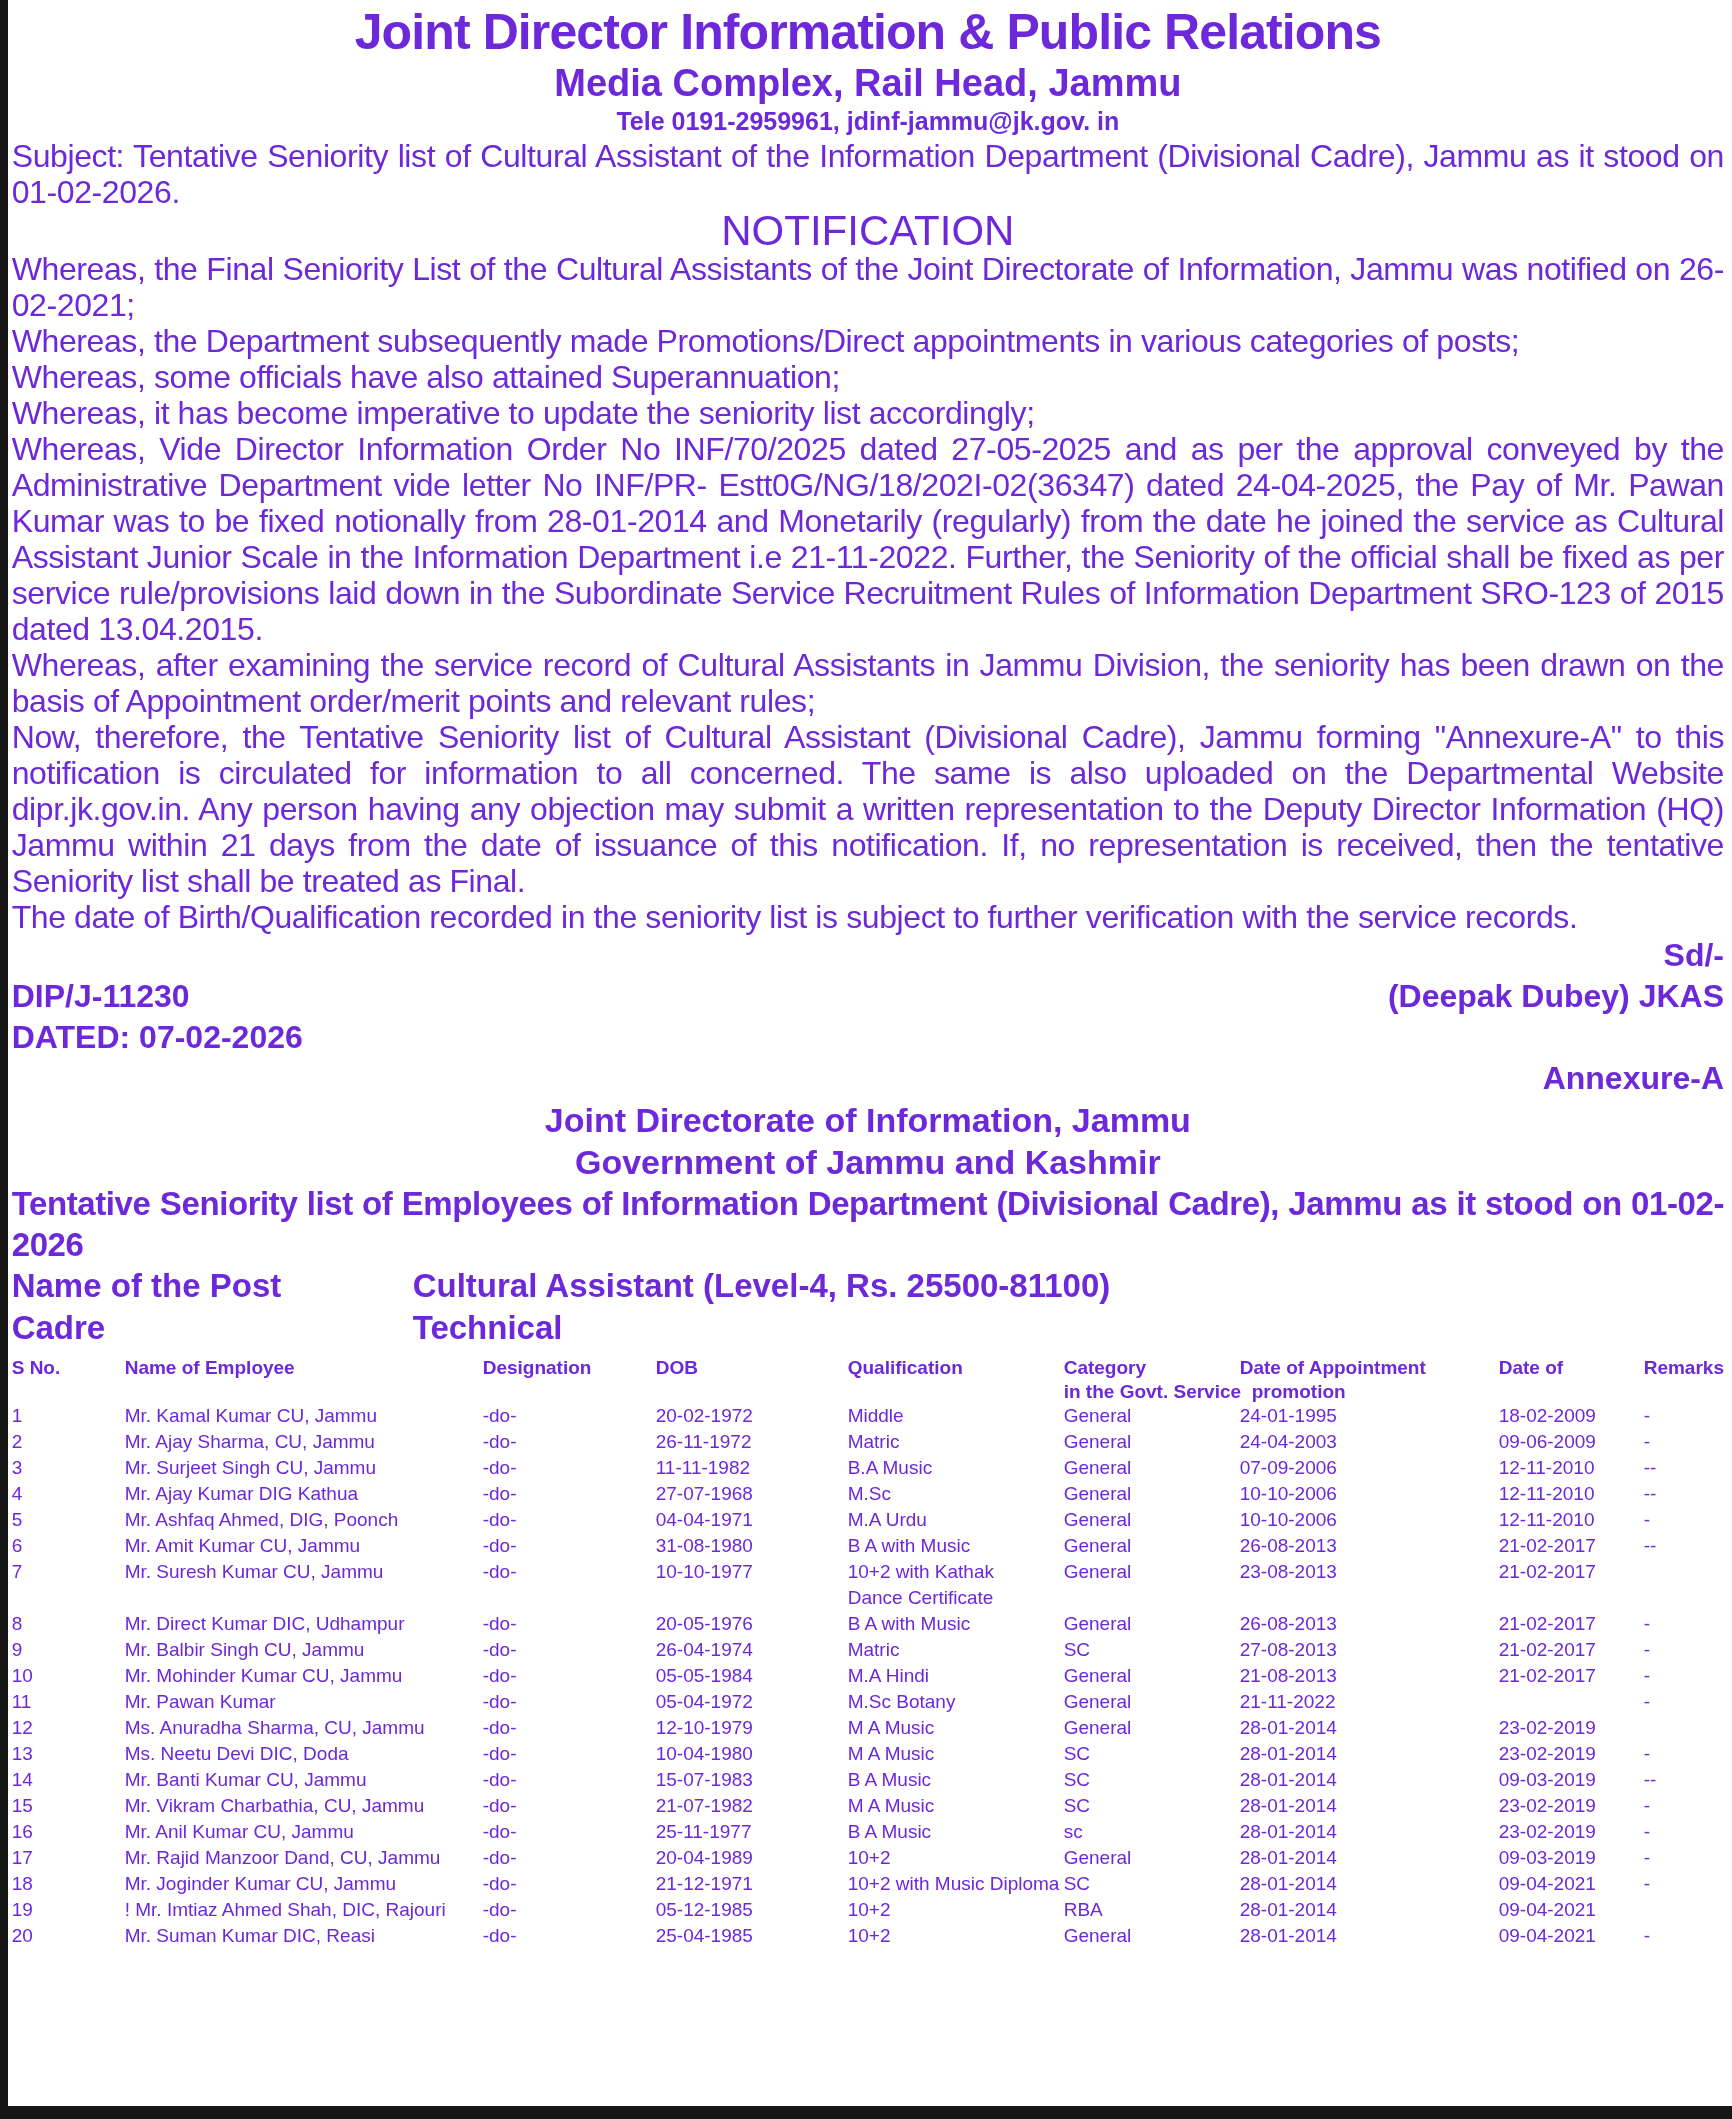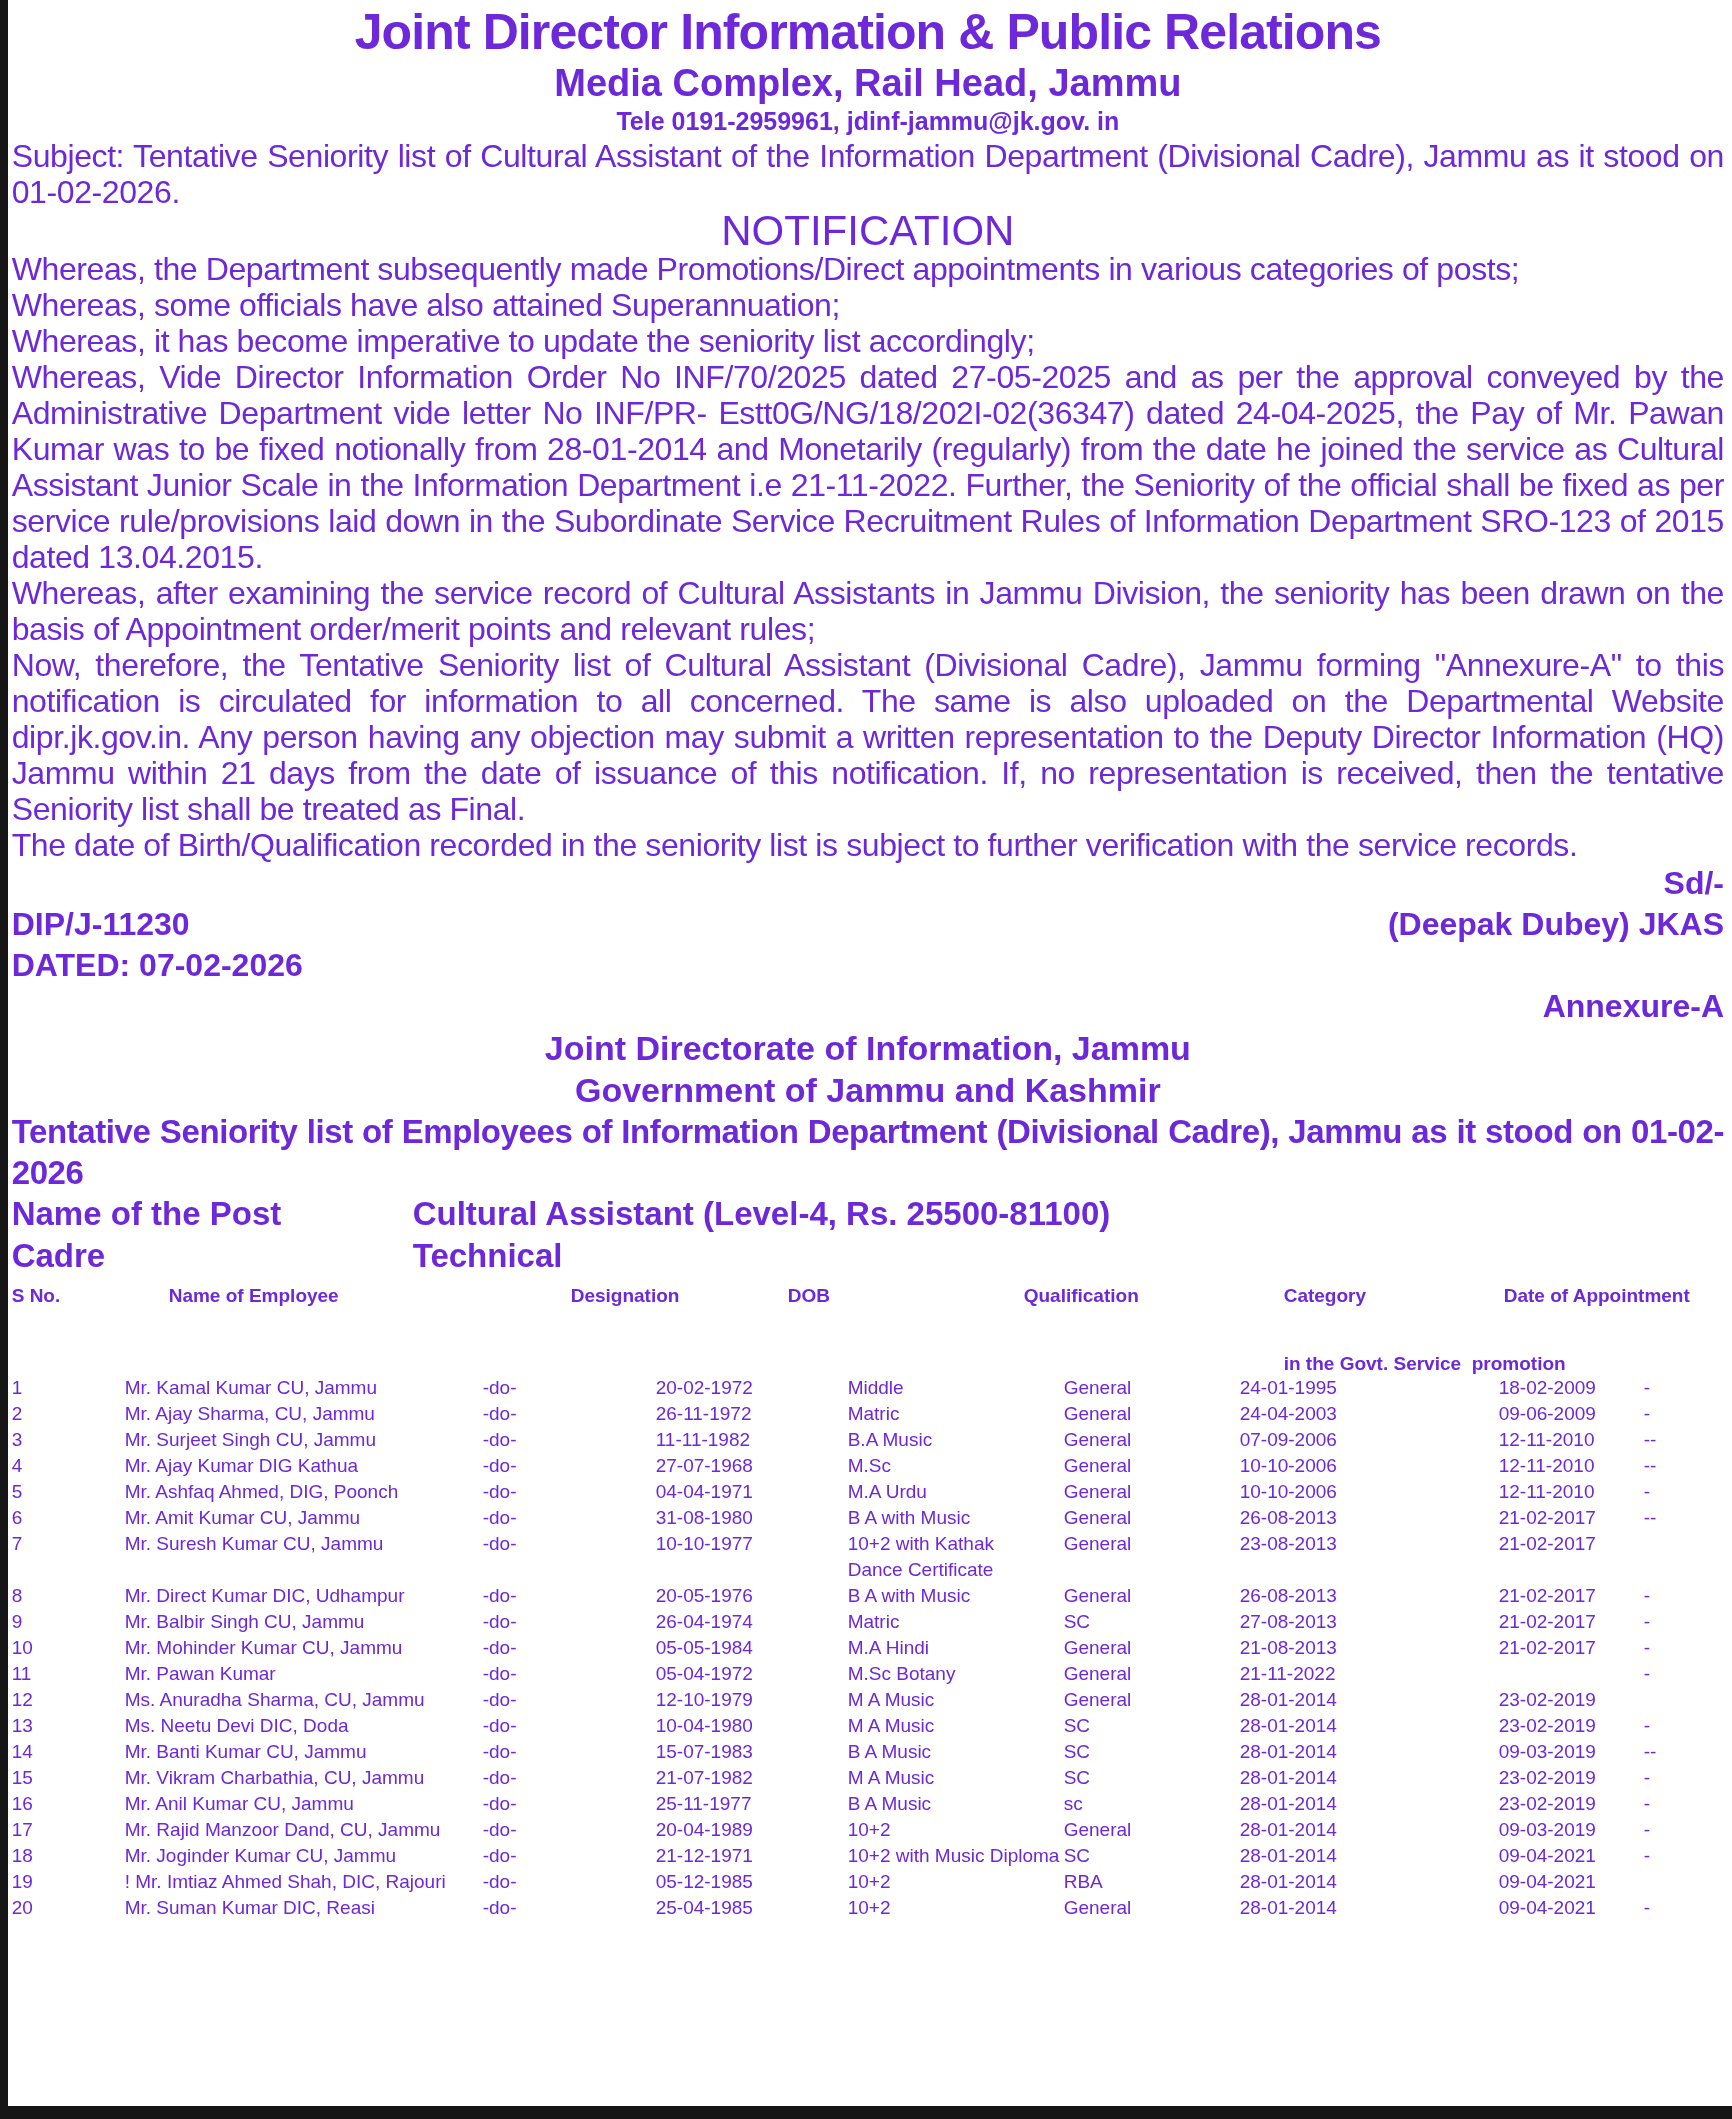--- a/index.html
+++ b/index.html
@@ -52,21 +52,21 @@
   .list-title { font-weight: bold; font-size: 33px; line-height: 41px; text-align: justify; letter-spacing: -0.4px; }
 
   .kv-row { display: flex; font-weight: bold; font-size: 33px; line-height: 42px; }
   .kv-label { flex: 0 0 401px; }
 
   .seniority-table { margin-top: 7.2px; font-size: 19px; }
   .t-grid {
     display: grid;
     grid-template-columns: 113px 358px 173px 192px 216px 176px 259px 145px 1fr;
   }
-  .t-head { font-weight: bold; line-height: 23.4px; gap: 44px; }
+  .t-head { font-weight: bold; line-height: 23.4px; }
   .t-head .cell { white-space: nowrap; overflow: visible; }
   .t-span-cell { grid-column: 6 / 8; white-space: nowrap; }
   .t-span-cell .seg2 { margin-left: 5.4px; }
   .t-body .row { display: contents; }
   .t-body .cell {
     line-height: 26px; white-space: nowrap; overflow: visible;
   }
   .t-body .cell.qual { white-space: pre-line; }
 </style>
 </head>
@@ -81,20 +81,21 @@
     <div class="doc-title">Joint Director Information &amp; Public Relations</div>
     <div class="doc-address">Media Complex, Rail Head, Jammu</div>
     <div class="doc-contact">Tele 0191-2959961, jdinf-jammu@jk.gov. in</div>
 
     <div class="body-text subject">Subject: Tentative Seniority list of Cultural Assistant of the Information Department (Divisional Cadre), Jammu as it stood on 01-02-2026.</div>
 
     <div class="notif-heading">NOTIFICATION</div>
 
     <div>
 
+    <p class="body-text">Whereas, the Final Seniority List of the Cultural Assistants of the Joint Directorate of Information, Jammu was notified on 26-02-2021;</p>
         <p class="body-text">Whereas, the Department subsequently made Promotions/Direct appointments in various categories of posts;</p>
         <p class="body-text">Whereas, some officials have also attained Superannuation;</p>
         <p class="body-text">Whereas, it has become imperative to update the seniority list accordingly;</p>
         <p class="body-text">Whereas, Vide Director Information Order No INF/70/2025 dated 27-05-2025 and as per the approval conveyed by the Administrative Department vide letter No INF/PR- Estt0G/NG/18/202I-02(36347) dated 24-04-2025, the Pay of Mr. Pawan Kumar was to be fixed notionally from 28-01-2014 and Monetarily (regularly) from the date he joined the service as Cultural Assistant Junior Scale in the Information Department i.e 21-11-2022. Further, the Seniority of the official shall be fixed as per service rule/provisions laid down in the Subordinate Service Recruitment Rules of Information Department SRO-123 of 2015 dated 13.04.2015.</p>
         <p class="body-text">Whereas, after examining the service record of Cultural Assistants in Jammu Division, the seniority has been drawn on the basis of Appointment order/merit points and relevant rules;</p>
         <p class="body-text">Now, therefore, the Tentative Seniority list of Cultural Assistant (Divisional Cadre), Jammu forming "Annexure-A" to this notification is circulated for information to all concerned. The same is also uploaded on the Departmental Website dipr.jk.gov.in. Any person having any objection may submit a written representation to the Deputy Director Information (HQ) Jammu within 21 days from the date of issuance of this notification. If, no representation is received, then the tentative Seniority list shall be treated as Final.</p>
         <p class="body-text">The date of Birth/Qualification recorded in the seniority list is subject to further verification with the service records.</p>
       </div>
 
     <div class="sig-line sig-right">Sd/-</div>

